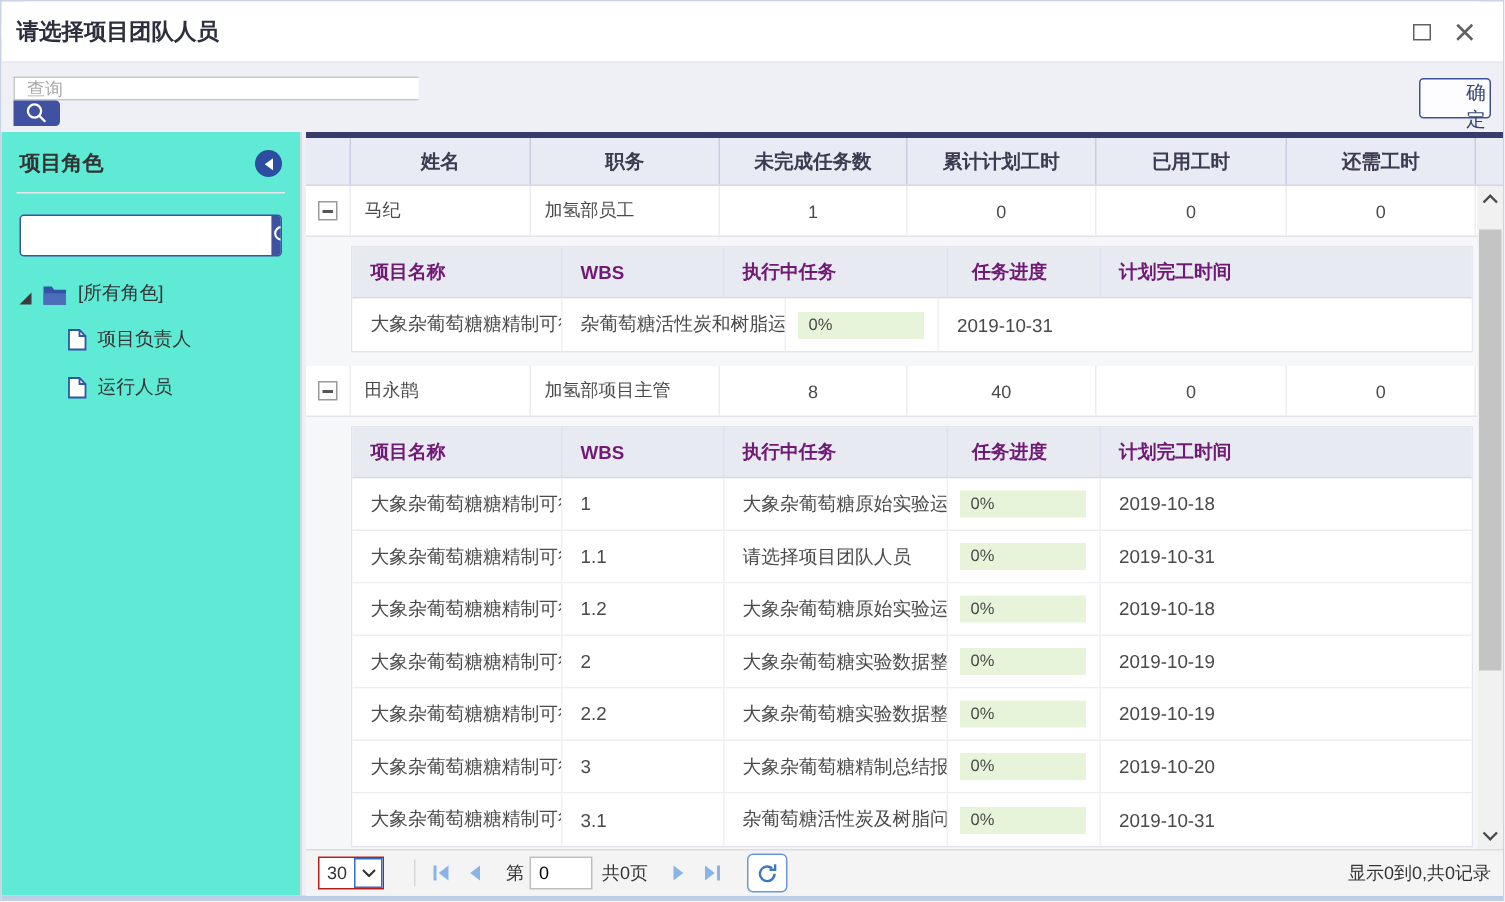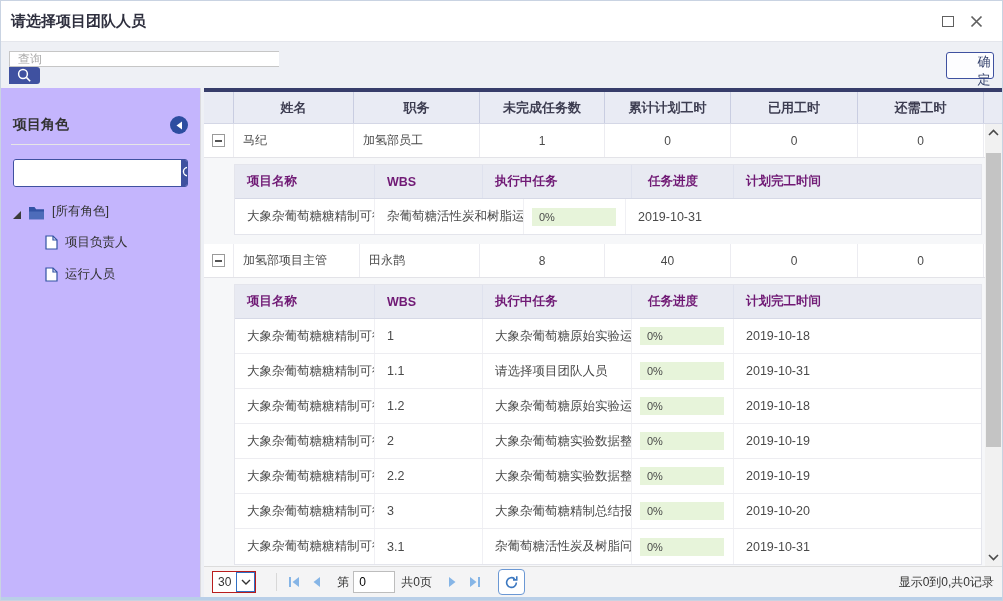--- a/index.html
+++ b/index.html
@@ -16,21 +16,21 @@
   
   .toolbar { height:47px; flex:0 0 47px; background:#eef0f5; display:flex; align-items:center; padding:0 8px; border-top:1px solid #e4e6ec; }
   .search-group { display:flex; height:29px;flex-direction:column; }
   .search-group input { width:270px; height:29px; border:1px solid #c6c6c6; border-right:none; padding:0 8px; font-size:12px; color:#333; outline:none; background:#fff; }
   .search-group input::placeholder { color:#a9a9a9; }
   .tb-search-btn { width:31px; height:29px; background:#3f51a0; border:none; border-radius:0 3px 3px 0; display:flex; align-items:center; justify-content:center; cursor:pointer; }
   .confirm-btn { margin-left:auto; width:48px; height:27px; background:#fdfdff; border:1px solid #3f51a0; border-radius:3px; color:#36436e; font-size:13px; cursor:pointer;padding-left:28px; }
 
   
   .bodyarea { flex:1 1 auto; display:flex; background:#eef0f5; min-height:0; }
-  .sidebar { width:200px; flex:0 0 200px; background:#c4b5fd; border-right:1px solid #dadade; padding:28px 12px 0 12px; }
+  .sidebar { width:200px; flex:0 0 200px; background:#5eead4; border-right:1px solid #dadade; padding:12px 12px 0 12px; }
   .sb-title-row { display:flex; align-items:center; margin-bottom:10px; }
   .sb-title { font-size:14px; font-weight:bold; color:#333; }
   .sb-toggle { margin-left:auto; width:18px; height:18px; background:#2d4da0; border-radius:50%; display:flex; align-items:center; justify-content:center; cursor:pointer; }
   .sb-divider { border:none; border-top:1px solid #e6e6e6; margin:0 -2px 14px -2px; }
   .sb-search { display:flex; height:28px; border:1px solid #3f51a0; border-radius:3px; overflow:hidden; margin-bottom:16px; }
   .sb-search input { flex:1; border:none; outline:none; padding:0 6px; font-size:12px; background:#fff; }
   .sb-search-btn { width:30px; background:#3f51a0; border:none; display:flex; align-items:center; justify-content:center; cursor:pointer; }
   .tree { font-size:12.5px; color:#333; }
   .tree-root { display:flex; align-items:flex-end; gap:7px; margin-bottom:14px; cursor:pointer; }
   .tree-child { display:flex; align-items:center; gap:7px; margin:0 0 15px 32px; cursor:pointer; }
@@ -216,22 +216,22 @@
                 </span>
                 <span class="s-cell s5">2019-10-31</span>
               </div>
             </div>
             <div class="person-row">
               <span class="p-cell p-center c-exp">
                 <span class="expander">
                   <span class="minus-bar"></span>
                 </span>
               </span>
+              <span class="p-cell p-left c-name">田永鹊</span>
               <span class="p-cell p-left c-job">加氢部项目主管</span>
-              <span class="p-cell p-left c-name">田永鹊</span>
               <span class="p-cell p-center c-n1">8</span>
               <span class="p-cell p-center c-n2">40</span>
               <span class="p-cell p-center c-n3">0</span>
               <span class="p-cell p-center c-n4">0</span>
             </div>
             <div class="sub-wrap">
               <div class="sub-head">
                 <span class="s-cell s1">项目名称</span>
                 <span class="s-cell s2">WBS</span>
                 <span class="s-cell s3">执行中任务</span>

